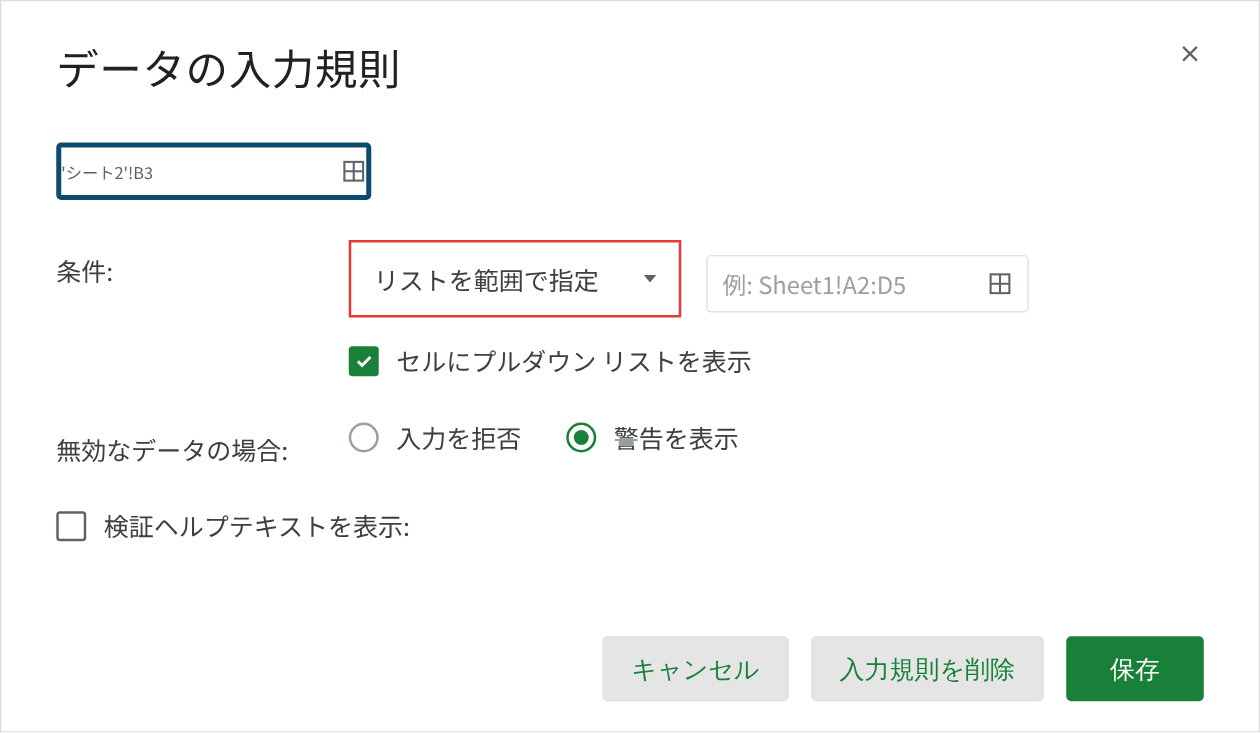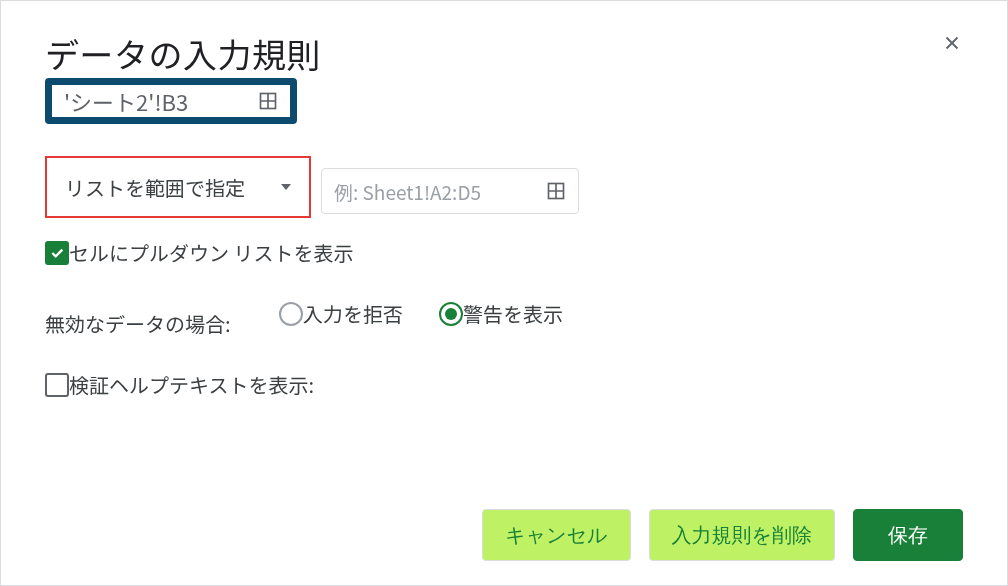--- a/index.html
+++ b/index.html
@@ -15,20 +15,21 @@
     height: 586px;
     border: 1px solid #dadce0;
     padding: 28px 44px 24px 44px;
     display: flex;
     flex-direction: column;
   }
   .header {
     display: flex;
     justify-content: space-between;
     align-items: flex-start;
+    margin-bottom: 36px;
   }
   .title {
     font-size: 34px;
     font-weight: 400;
     color: #202124;
     letter-spacing: 0.5px;
   }
   .close {
     font-size: 28px;
     color: #5f6368;
@@ -49,29 +50,29 @@
     font-size: 20px;
     color: #3c4043;
     padding-top: 10px;
   }
   .field-col {
     flex: 1;
     display: flex;
     flex-direction: column;
     gap: 20px;
   }
-  .inline { display: flex; gap: 10px; align-items: center; }
+  .inline { display: flex; gap: 20px; align-items: center; }
   .input-wrap {
     display: inline-flex;
     align-items: center;
-    border: 7px solid #0c4a6e;
+    border: 4px solid #0c4a6e;
     border-radius: 4px;
     height: 46px;
-    padding: 0 12px;
-    font-size: 22px;
+    padding: 0 0;
+    font-size: 13px;
     color: #5f6368;
     background: #fff;
   }
   .input-wrap.cell-range { width: 252px; justify-content: space-between; }
   .grid-icon {
     width: 20px; height: 20px;
   }
   .dropdown {
     display: inline-flex;
     align-items: center;
@@ -100,20 +101,21 @@
     padding: 16px 12px;
     font-size: 19px;
     color: #9aa0a6;
     width: 258px;
     justify-content: space-between;
     margin-top: 8px;
   }
   .checkbox-row, .radio-row {
     display: flex;
     align-items: center;
+    gap: 14px;
     font-size: 20px;
     color: #3c4043;
   }
   .checkbox {
     width: 24px; height: 24px;
     border-radius: 3px;
     display: flex; align-items: center; justify-content: center;
     flex-shrink: 0;
   }
   .checkbox.checked { background: #188038; }
@@ -136,21 +138,21 @@
     display: flex;
     justify-content: flex-end;
     gap: 18px;
   }
   .btn {
     height: 52px;
     padding: 14px 22px;
     font-size: 20px;
     border-radius: 4px;
     border: 1px solid #dadce0;
-    background: #bef264;
+    background: #e5e5e5;
     color: #188038;
     cursor: pointer;
     display: flex; align-items: center; justify-content: center;
   }
   .btn.primary {
     background: #188038;
     color: #fff;
     border-color: #188038;
     padding: 0 34px;
     font-family: Liberation Mono, monospace;
@@ -176,20 +178,21 @@
         <span>'シート2'!B3</span>
         <svg class="grid-icon" viewBox="0 0 24 24" fill="none" stroke="#5f6368" stroke-width="2">
             <rect x="3" y="3" width="18" height="18"></rect>
             <path d="M3 12h18M12 3v18"></path>
           </svg>
       </div>
     </div>
   </div>
 
   <div class="row">
+    <div class="label-col">条件:</div>
     <div class="field-col">
       <div class="inline">
         <div class="dropdown">
           <span>リストを範囲で指定</span>
           <span class="caret"></span>
         </div>
         <div class="example-input">
           <span>例: Sheet1!A2:D5</span>
           <svg class="grid-icon" viewBox="0 0 24 24" fill="none" stroke="#5f6368" stroke-width="2">
               <rect x="3" y="3" width="18" height="18"></rect>

